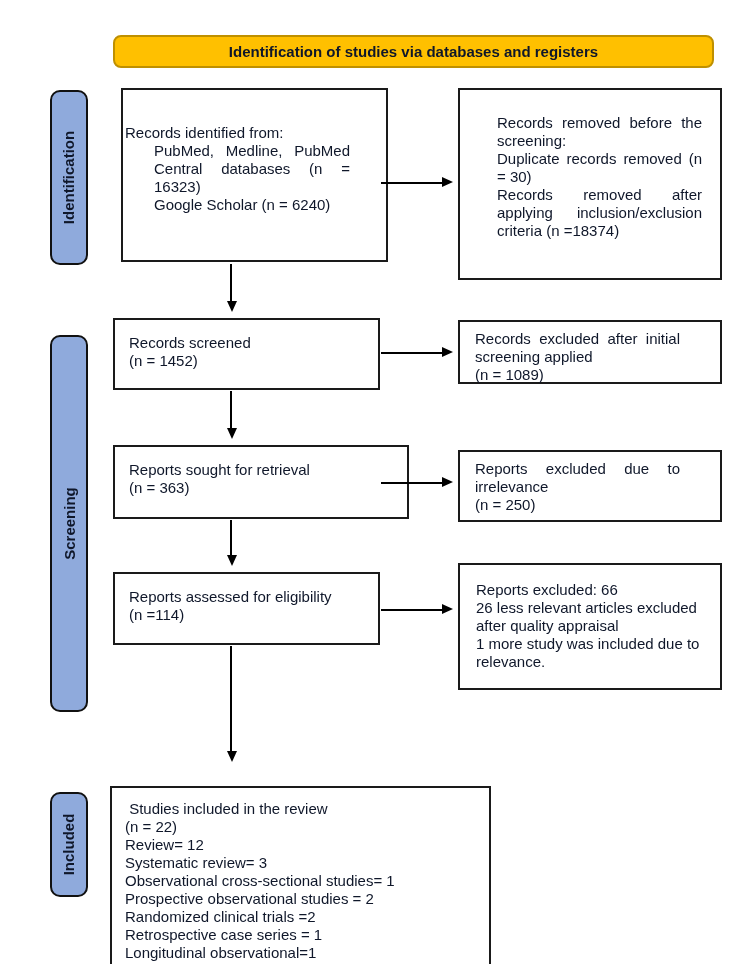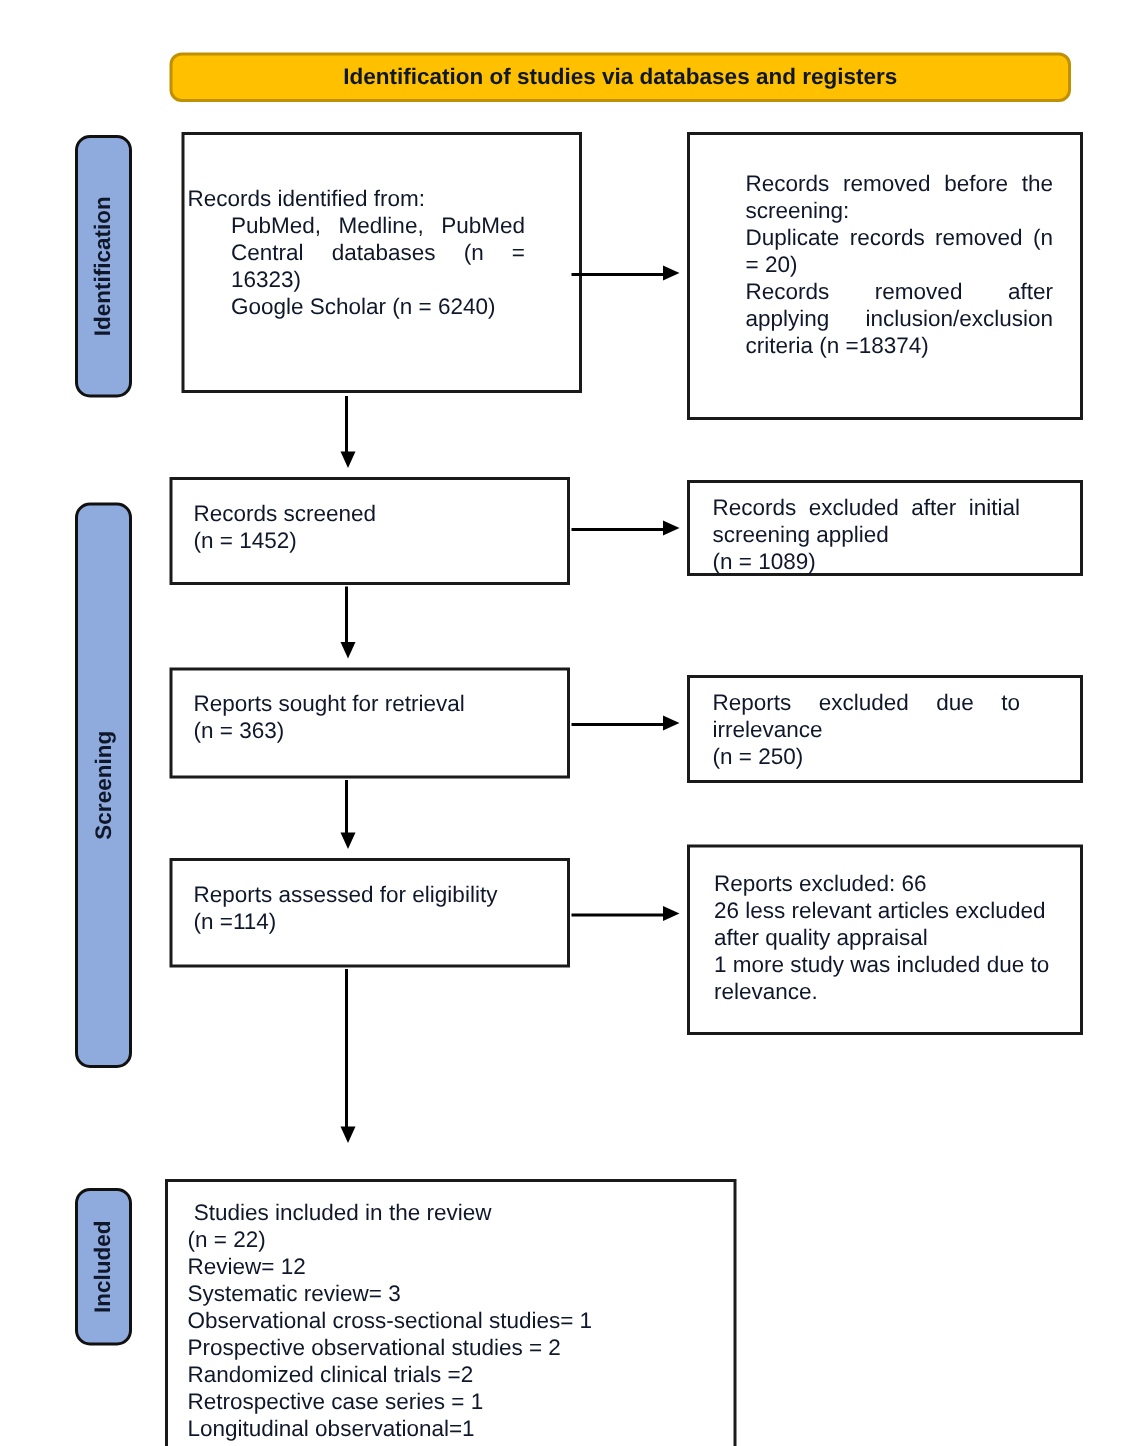--- a/index.html
+++ b/index.html
@@ -48,21 +48,21 @@
     background: #ffffff;
     border: 2px solid #1a1a1a;
     box-sizing: border-box;
     font-size: 15px;
     line-height: 18px;
   }
   .b1 { left: 121px; top:  88px; width: 267px; height: 174px; padding: 34px 10px 0 2px; }
   .b2 { left: 458px; top:  88px; width: 264px; height: 192px; padding: 24px 6px 0 37px; }
   .b3 { left: 113px; top: 318px; width: 267px; height:  72px; padding: 14px 10px 0 14px; }
   .b4 { left: 458px; top: 320px; width: 264px; height:  64px; padding:  8px  6px 0 15px; }
-  .b5 { left: 113px; top: 445px; width: 267px; height:  74px; padding: 14px 10px 0 14px; }
+  .b5 { left: 113px; top: 445px; width: 296px; height:  74px; padding: 14px 10px 0 14px; }
   .b6 { left: 458px; top: 450px; width: 264px; height:  72px; padding:  8px  6px 0 15px; }
   .b7 { left: 113px; top: 572px; width: 267px; height:  73px; padding: 14px 10px 0 14px; }
   .b8 { left: 458px; top: 563px; width: 264px; height: 127px; padding: 16px  4px 0 16px; }
   .b9 { left: 110px; top: 768px; width: 381px; height: 190px; padding: 12px 10px 0 13px; margin-top: 18px; }
 
   .justify { text-align: justify; }
   .indent  { margin-left: 29px; }
   .w196 { width: 196px; }
   .w205 { width: 205px; }
   .w240 { width: 240px; }
@@ -124,21 +124,21 @@
   </div>
 
   <div class="box b1">
     <div>Records identified from:</div>
     <div class="justify indent w196">PubMed, Medline, PubMed Central databases (n = 16323)</div>
     <div class="indent">Google Scholar (n = 6240)</div>
   </div>
 
   <div class="box b2">
     <div class="justify w205">Records removed before the screening:</div>
-    <div class="justify w205">Duplicate records removed (n = 20)</div>
+    <div class="justify w205">Duplicate records removed (n = 30)</div>
     <div class="justify w205">Records removed after applying inclusion/exclusion criteria (n =18374)</div>
   </div>
 
   <div class="box b3">
     <div>Records screened</div>
     <div>(n = 1452)</div>
   </div>
 
   <div class="box b4">
     <div class="justify w205">Records excluded after initial screening applied</div>

